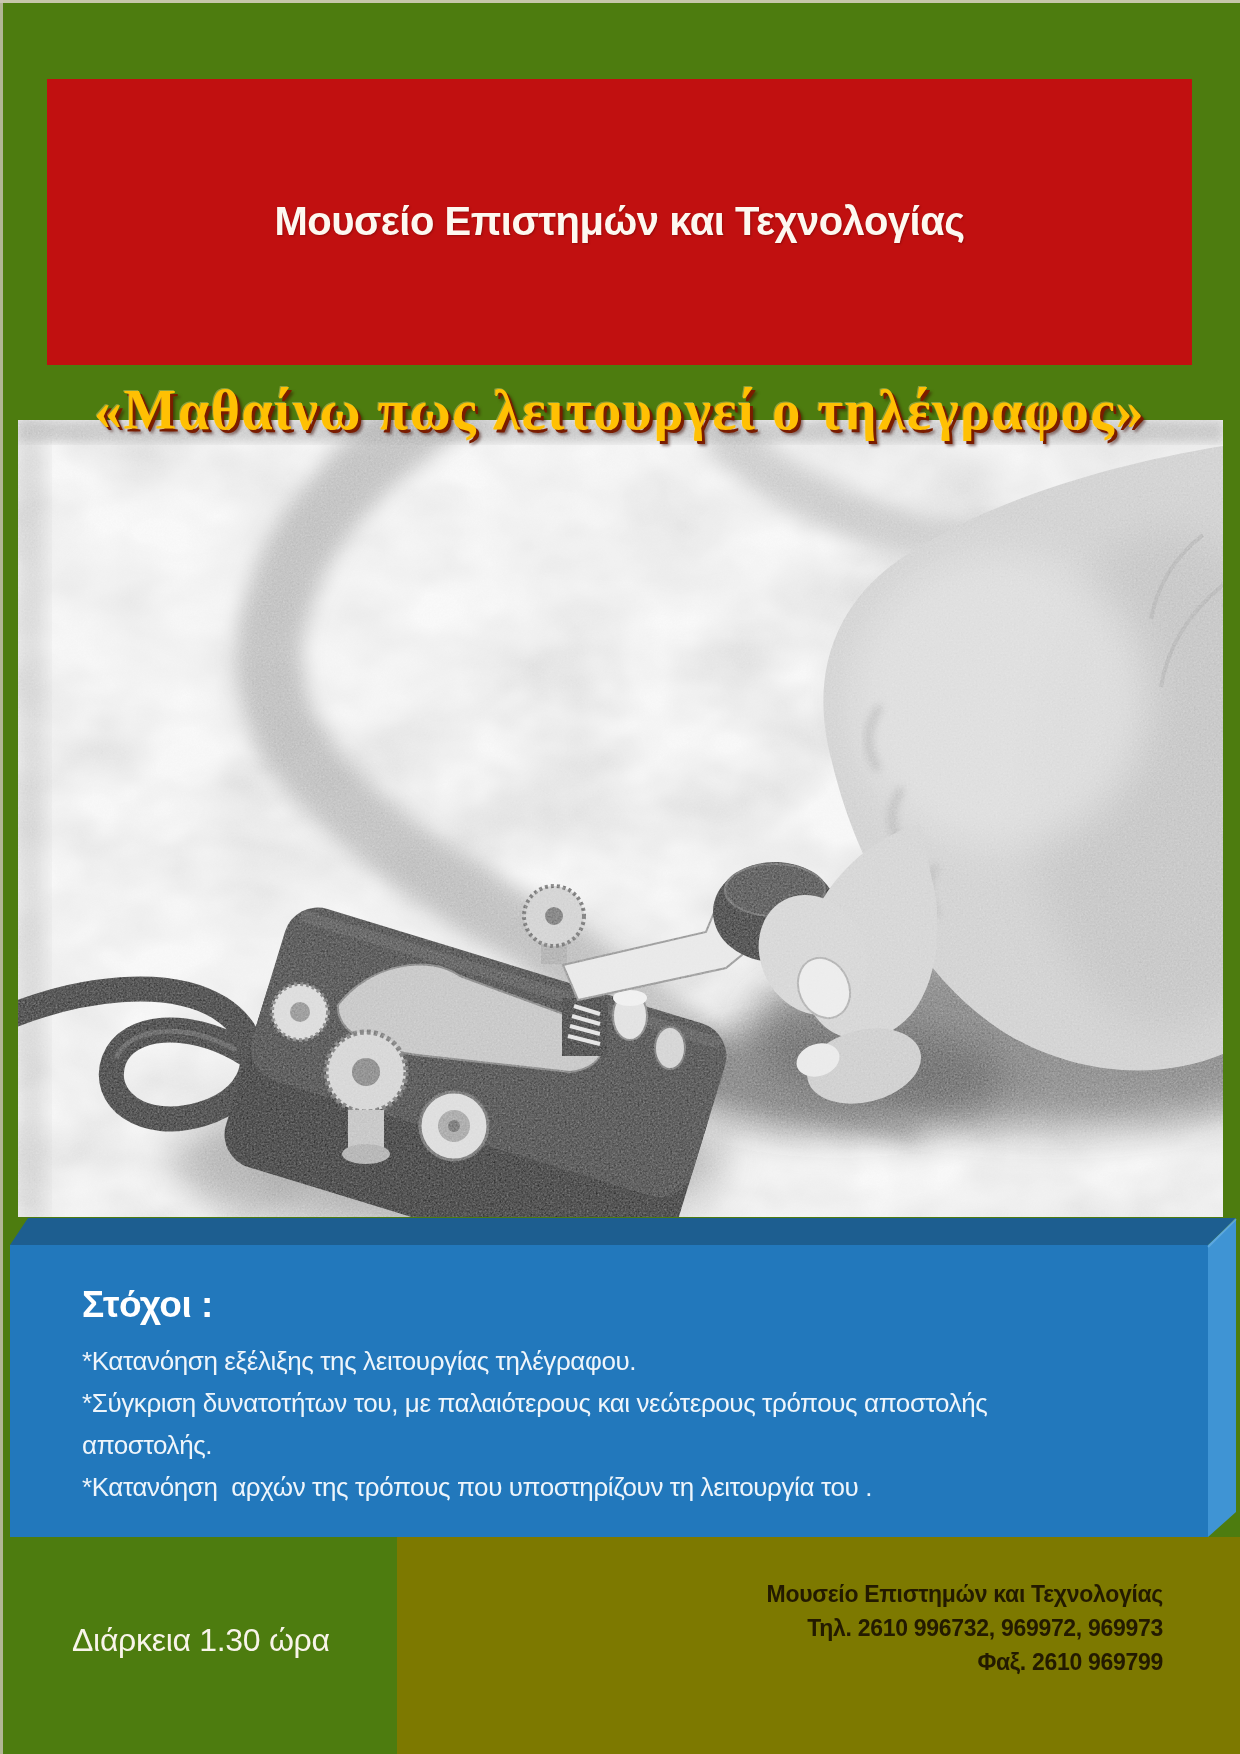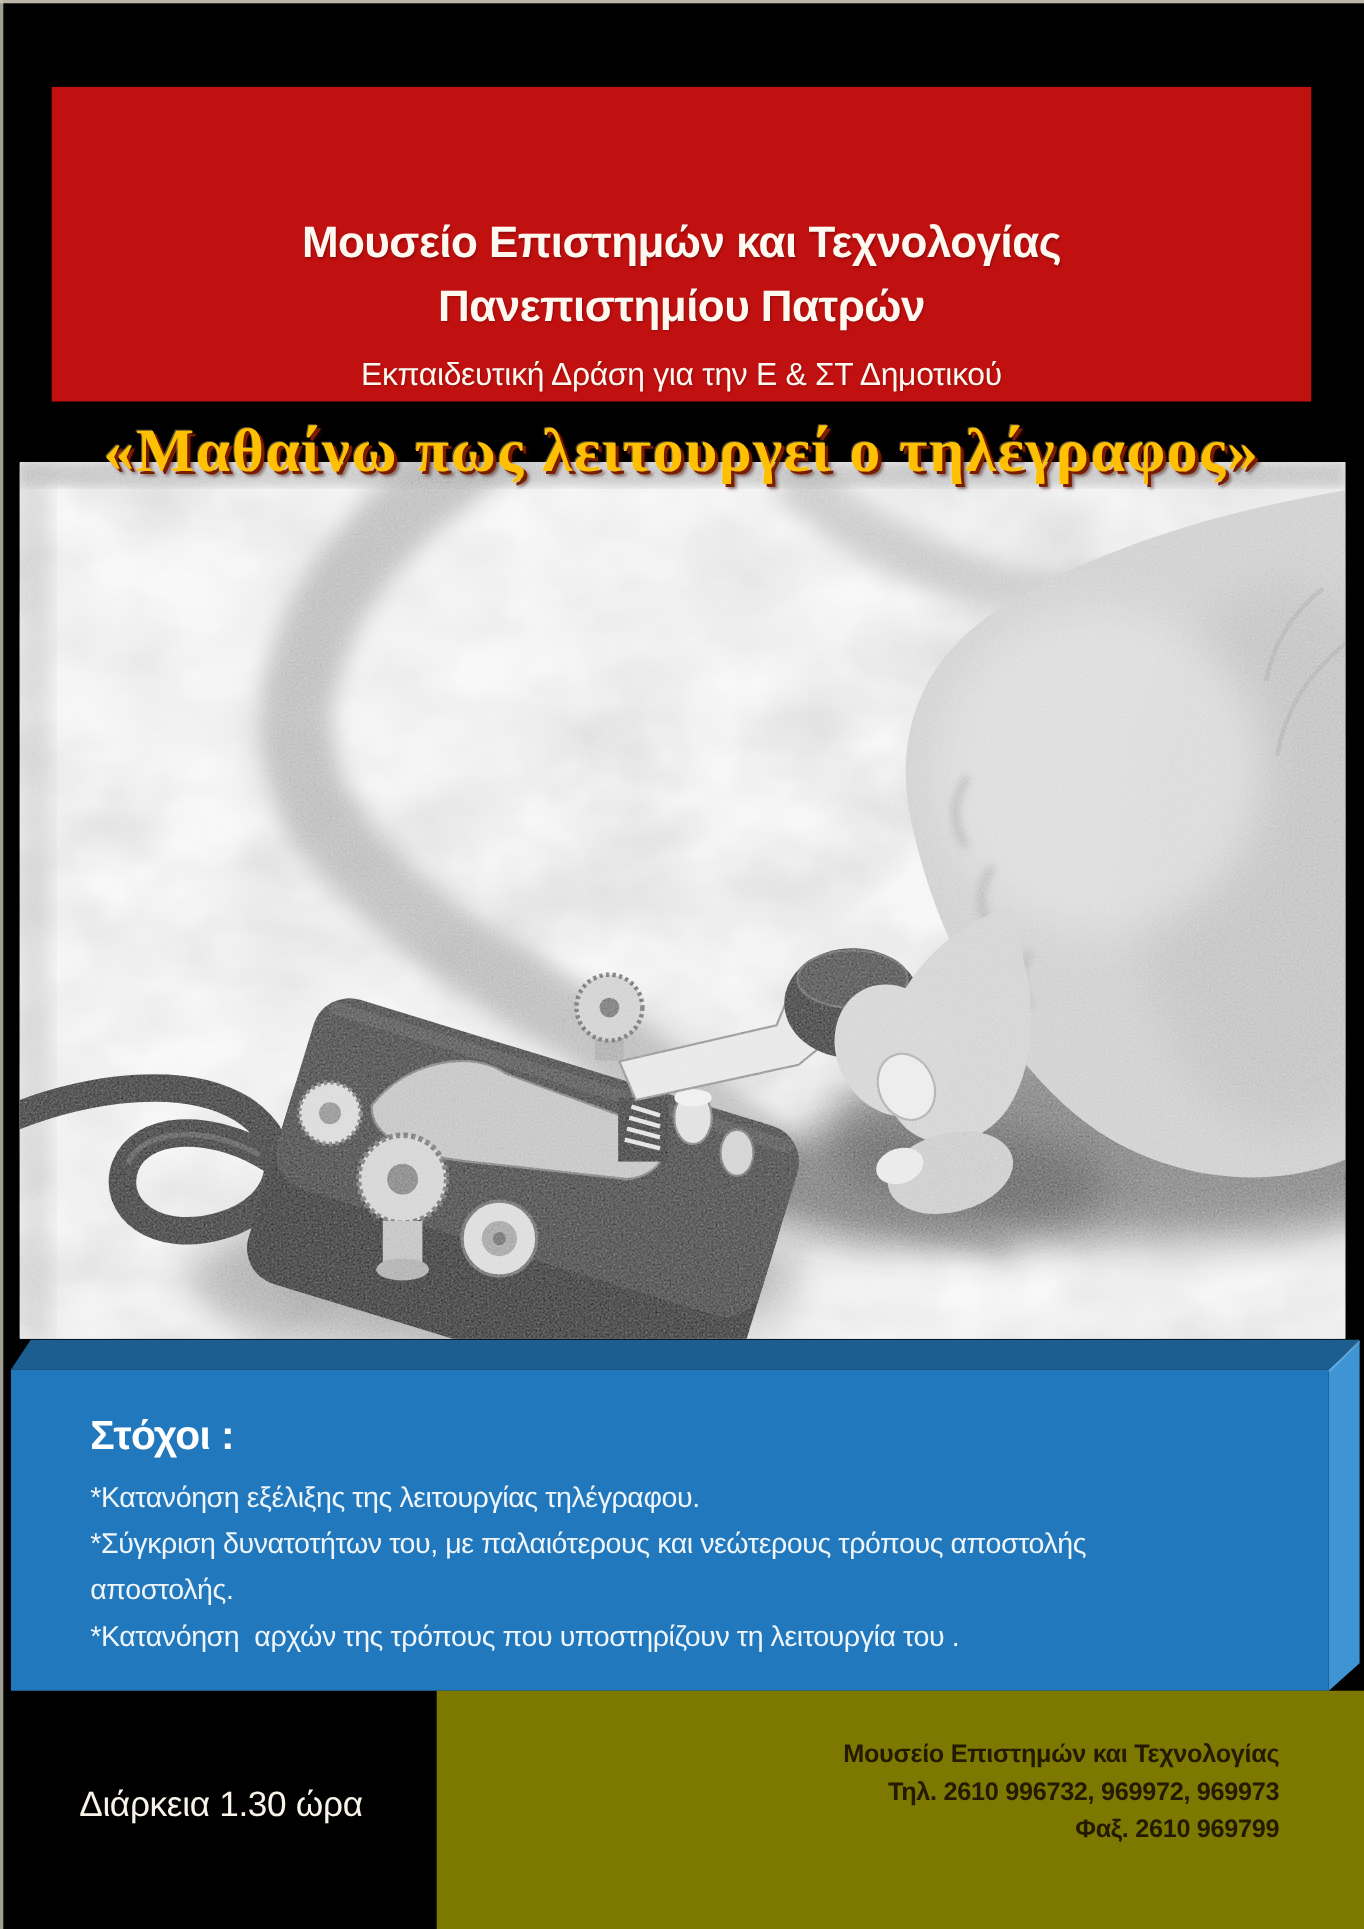--- a/index.html
+++ b/index.html
@@ -1,18 +1,18 @@
 <!DOCTYPE html>
 <html lang="el"><head>
 <meta charset="utf-8">
 <style>
   html,body{margin:0;padding:0;background:#241503;}
   .poster{
     position:relative; width:1240px; height:1754px; overflow:hidden;
-    background:#000000;
+    background:#4d7c0f;
     font-family:"Liberation Sans","DejaVu Sans",sans-serif;
   }
   .edge-top{position:absolute;left:0;top:0;width:1240px;height:3px;background:#ddd5c6;opacity:.85;z-index:40;}
   .edge-left{position:absolute;left:0;top:0;width:3px;height:1754px;background:#cbc4b6;opacity:.8;z-index:40;}
 
   
   .red-box{position:absolute;left:47px;top:79px;width:1145px;height:286px;background:#c11010;z-index:5;}
   .red-box .line{position:absolute;left:0;width:100%;text-align:center;white-space:nowrap;}
   .rh-main{font-size:40px;font-weight:bold;color:#fdf8f0;letter-spacing:-0.5px;text-shadow:1px 1px 2px rgba(70,0,0,.35);}
   .rh-line1{top:120px;}
@@ -43,22 +43,20 @@
 </head>
 <body>
 
 <div class="poster">
 
   <div class="edge-top"></div>
   <div class="edge-left"></div>
 
   <section class="red-box">
     <div class="line rh-main rh-line1">Μουσείο Επιστημών και Τεχνολογίας</div>
-    <div class="line rh-main rh-line2">Πανεπιστημίου Πατρών</div>
-    <div class="line rh-sub">Εκπαιδευτική Δράση για την Ε &amp; ΣΤ Δημοτικού</div>
     <div class="line rh-title">«Μαθαίνω πως λειτουργεί ο τηλέγραφος»</div>
   </section>
 
   <figure class="photo" role="img" aria-label="Ασπρόμαυρη φωτογραφία: παιδικό χέρι πατά τηλεγραφικό κλειδί Μορς πάνω σε λευκό χαλί">
     <svg viewBox="0 0 1205 797" preserveAspectRatio="none">
       <defs>
         <filter id="b4">
             <feGaussianBlur stdDeviation="4"></feGaussianBlur>
           </filter>
         <filter id="b10" x="-30%" y="-30%" width="160%" height="160%">

